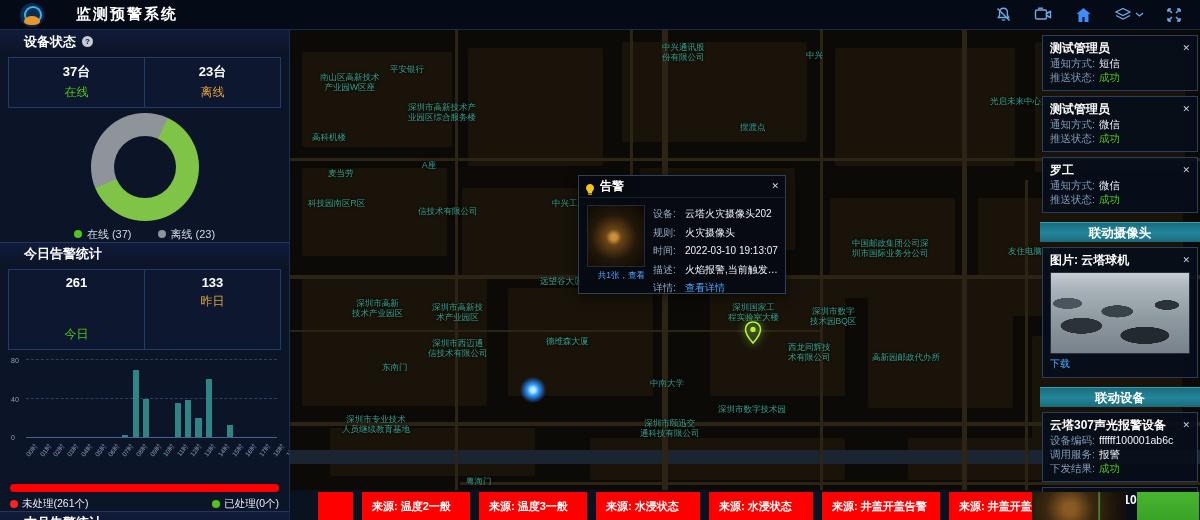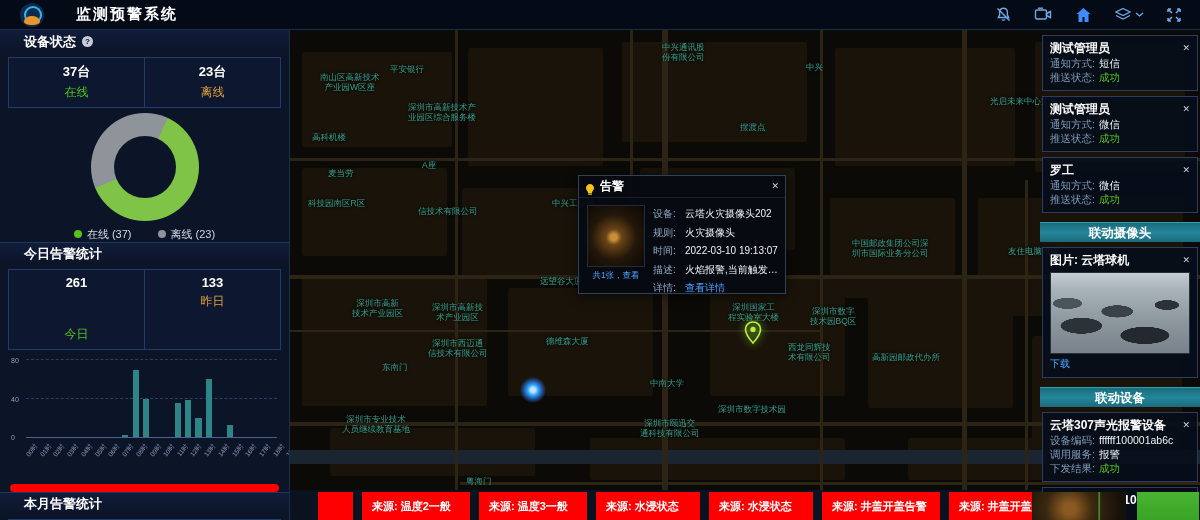--- a/index.html
+++ b/index.html
@@ -32,21 +32,21 @@
     border:1px solid rgba(96,136,176,.45);box-shadow:0 2px 10px rgba(0,0,0,.6);z-index:20;}
   .popup-hd{height:22px;display:flex;align-items:center;padding:0 6px;border-bottom:1px solid rgba(70,100,140,.25);}
   .bulb{width:10px;height:10px;margin-right:5px;flex:none;}
   .popup-title{font-size:12px;font-weight:bold;color:#fff;flex:1;}
   .x{cursor:pointer;color:#c9d4e2;font-size:9px;line-height:1;}
   .x::before{content:"\2715";}
   .popup-bd{display:flex;padding:7px 6px 4px 8px;gap:8px;}
   .snap{width:58px;height:62px;flex:none;background:
     radial-gradient(circle at 46% 52%,#c98f3a 0 7%,#6a4517 18%,#221709 52%,#0a0804 100%);
     border:1px solid #222b38;cursor:pointer;}
-  .snap-cap{font-size:8.5px;color:#4da3ff;text-align:center;margin-top:3px;cursor:pointer;white-space:nowrap;}
+  .snap-cap{font-size:8.5px;color:#4da3ff;text-align:right;margin-top:3px;cursor:pointer;white-space:nowrap;}
   .popup-fields{flex:1;min-width:0;}
   .prow{display:flex;font-size:10px;line-height:18.5px;white-space:nowrap;}
   .plbl{color:#8fa6bd;width:32px;flex:none;}
   .pval{color:#eef3f9;overflow:hidden;text-overflow:ellipsis;}
   .link{color:#4da3ff;cursor:pointer;}
 
   
   .left{position:absolute;left:0;top:30px;width:290px;height:490px;background:#0c1428;
     border-right:1px solid #1c2c4e;overflow:hidden;z-index:30;}
   .sec-hd{height:23px;display:flex;align-items:center;gap:6px;padding:0 24px;font-size:13px;font-weight:bold;color:#fff;
@@ -186,21 +186,21 @@
       <div class="map-road" style="left: 530px; top: 0px; width: 3px; height: 460px;"></div>
       <div class="map-road" style="left: 672px; top: 0px; width: 5px; height: 460px;"></div>
       <div class="map-road" style="left: 735px; top: 150px; width: 3px; height: 310px;"></div>
       <div class="map-road" style="left: 0px; top: 128px; width: 910px; height: 3px;"></div>
       <div class="map-road" style="left: 0px; top: 245px; width: 910px; height: 4px;"></div>
       <div class="map-road" style="left: 0px; top: 300px; width: 530px; height: 2px;"></div>
       <div class="map-road" style="left: 0px; top: 392px; width: 910px; height: 4px;"></div>
       <div class="map-road" style="left: 170px; top: 452px; width: 740px; height: 3px;"></div>
       <div class="map-label" style="left: 372px; top: 12px;">中兴通讯股
 份有限公司</div>
-      <div class="map-label" style="left: 516px; top: 32px;">中兴</div>
+      <div class="map-label" style="left: 516px; top: 20px;">中兴</div>
       <div class="map-label" style="left: 100px; top: 34px;">平安银行</div>
       <div class="map-label" style="left: 30px; top: 42px;">南山区高新技术
 产业园W区座</div>
       <div class="map-label" style="left: 700px; top: 66px;">光启未来中心大厦</div>
       <div class="map-label" style="left: 118px; top: 72px;">深圳市高新技术产
 业园区综合服务楼</div>
       <div class="map-label" style="left: 22px; top: 102px;">高科机楼</div>
       <div class="map-label" style="left: 450px; top: 92px;">摆渡点</div>
       <div class="map-label" style="left: 132px; top: 130px;">A座</div>
       <div class="map-label" style="left: 38px; top: 138px;">麦当劳</div>
@@ -426,20 +426,30 @@
             <span class="xlab">13时</span>
             <span class="xlab">14时</span>
             <span class="xlab">15时</span>
             <span class="xlab">16时</span>
             <span class="xlab">17时</span>
             <span class="xlab">18时</span>
             <span class="xlab">19时</span>
           </div>
         </div>
       <div class="redbar" id="redbar" style="background: rgb(255, 0, 0);"></div>
+      <div class="proc-legend">
+        <span class="pl-item">
+          <i class="pdot" id="dotUn" style="background: rgb(255, 32, 32);"></i>
+          <span>未处理(261个)</span>
+        </span>
+        <span class="pl-item">
+          <i class="pdot" id="dotDone" style="background: rgb(82, 196, 26);"></i>
+          <span>已处理(0个)</span>
+        </span>
+      </div>
     </section>
 
     <section class="sec">
       <div class="sec-hd">
         <span>本月告警统计</span>
       </div>
       <div class="stats">
           <div class="stat-cell">
             <div class="stat-value">763</div>
             <div class="stat-label" style="color: rgb(255, 255, 255);"></div>

